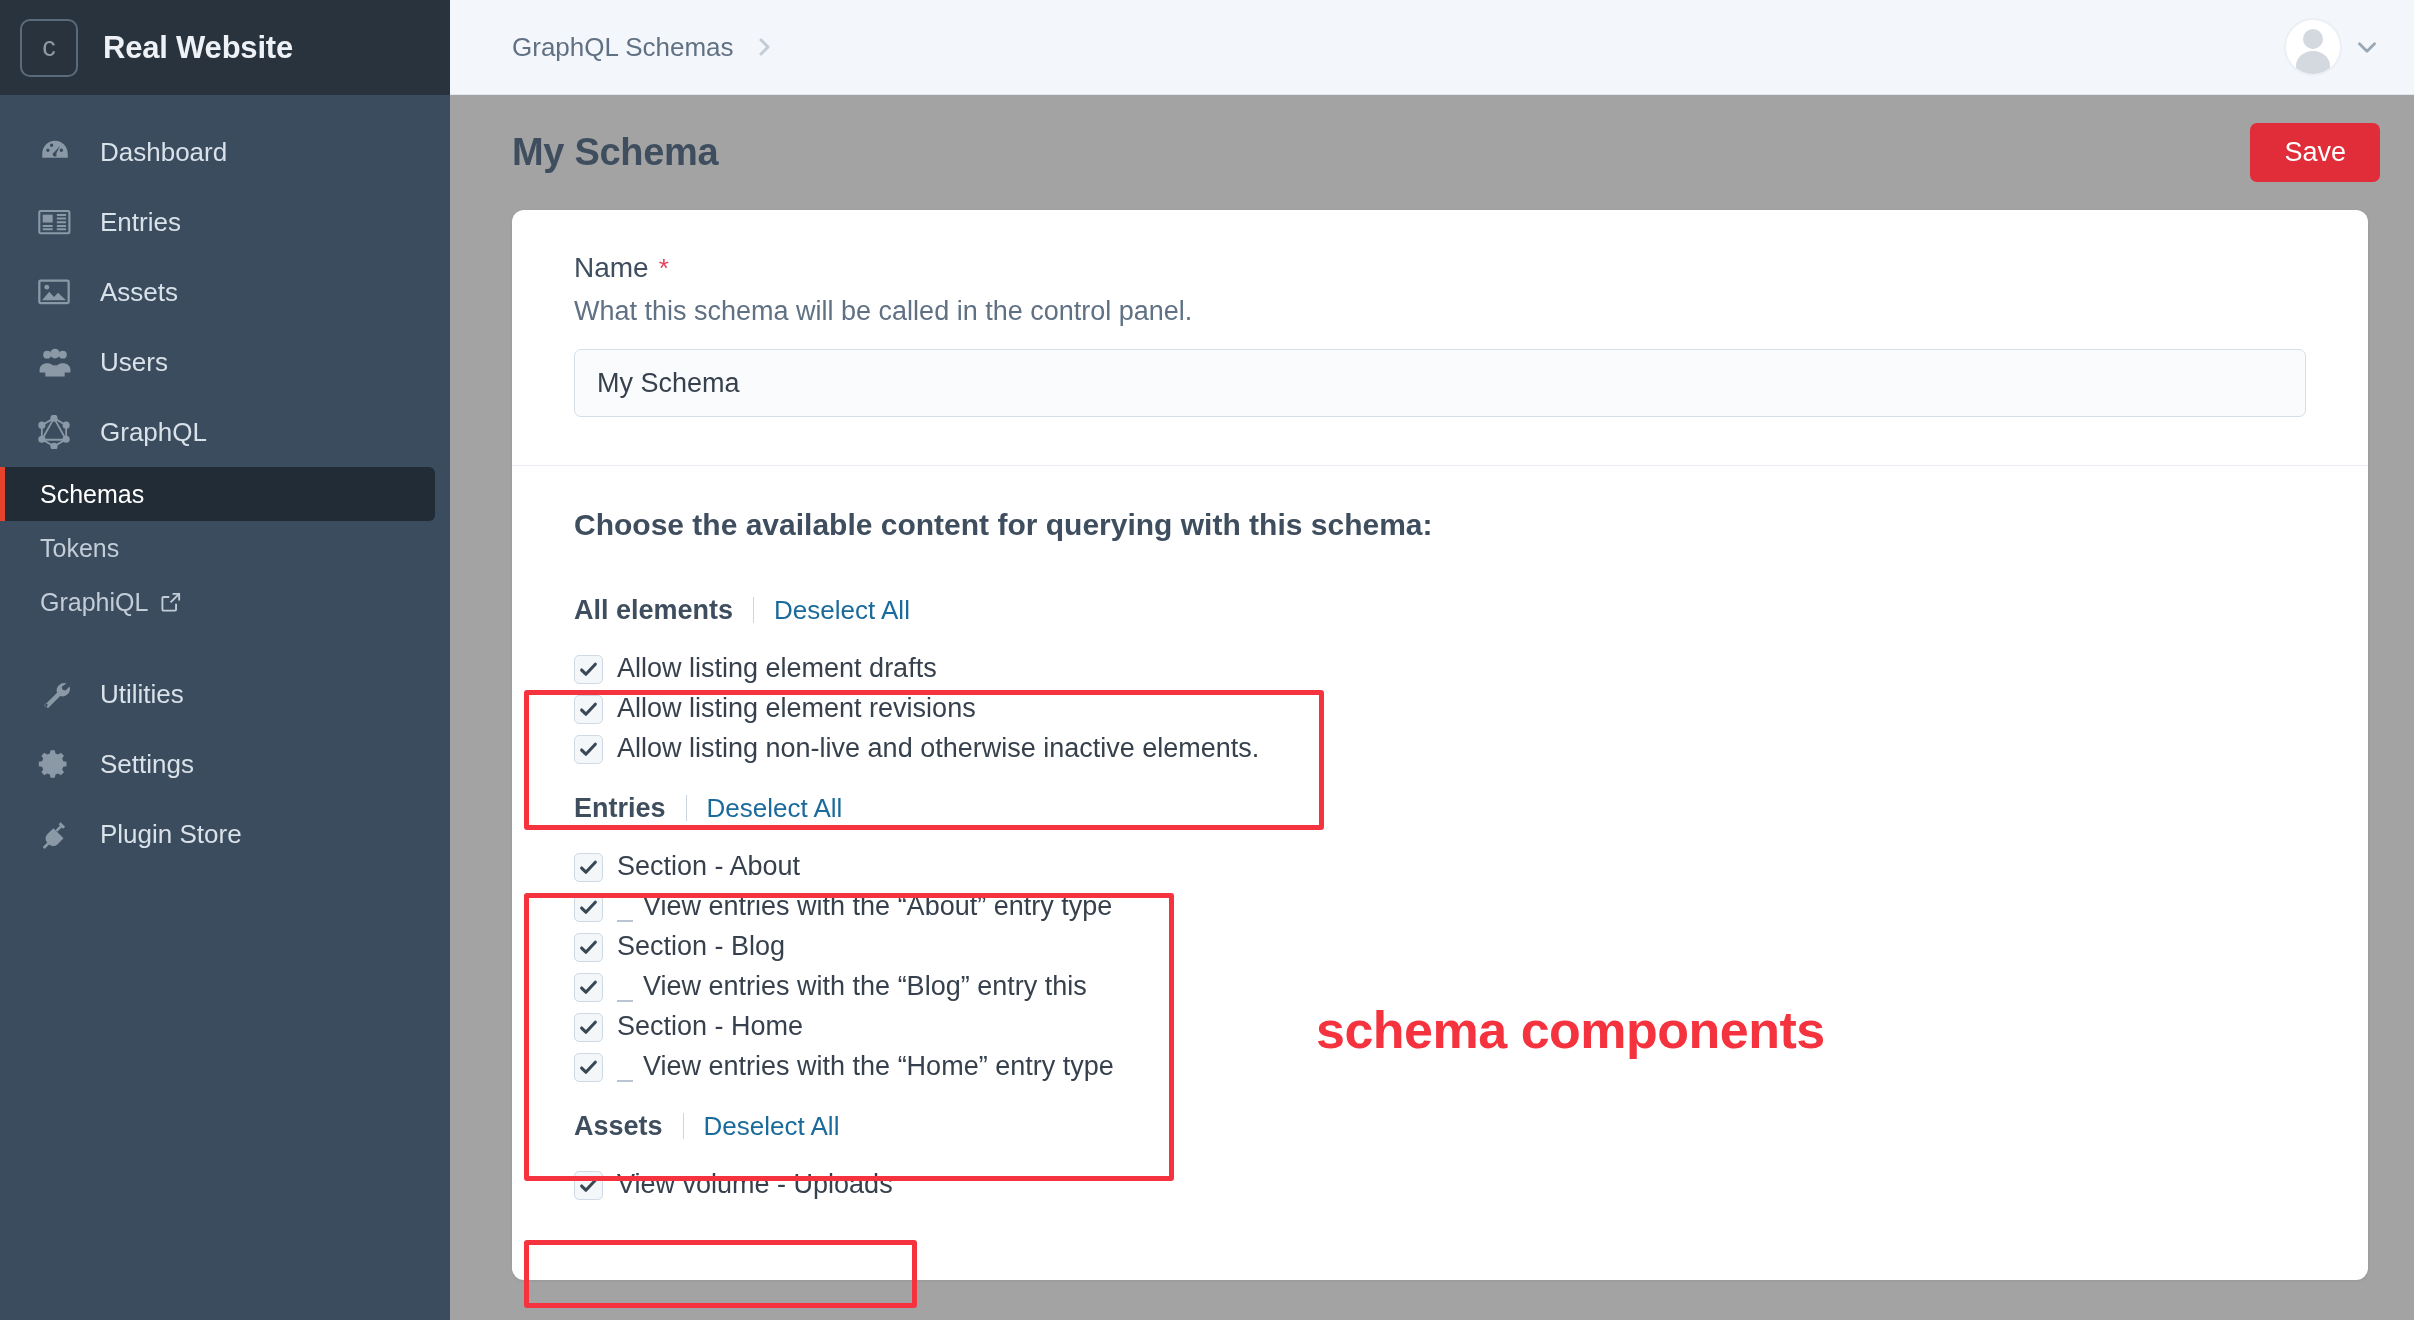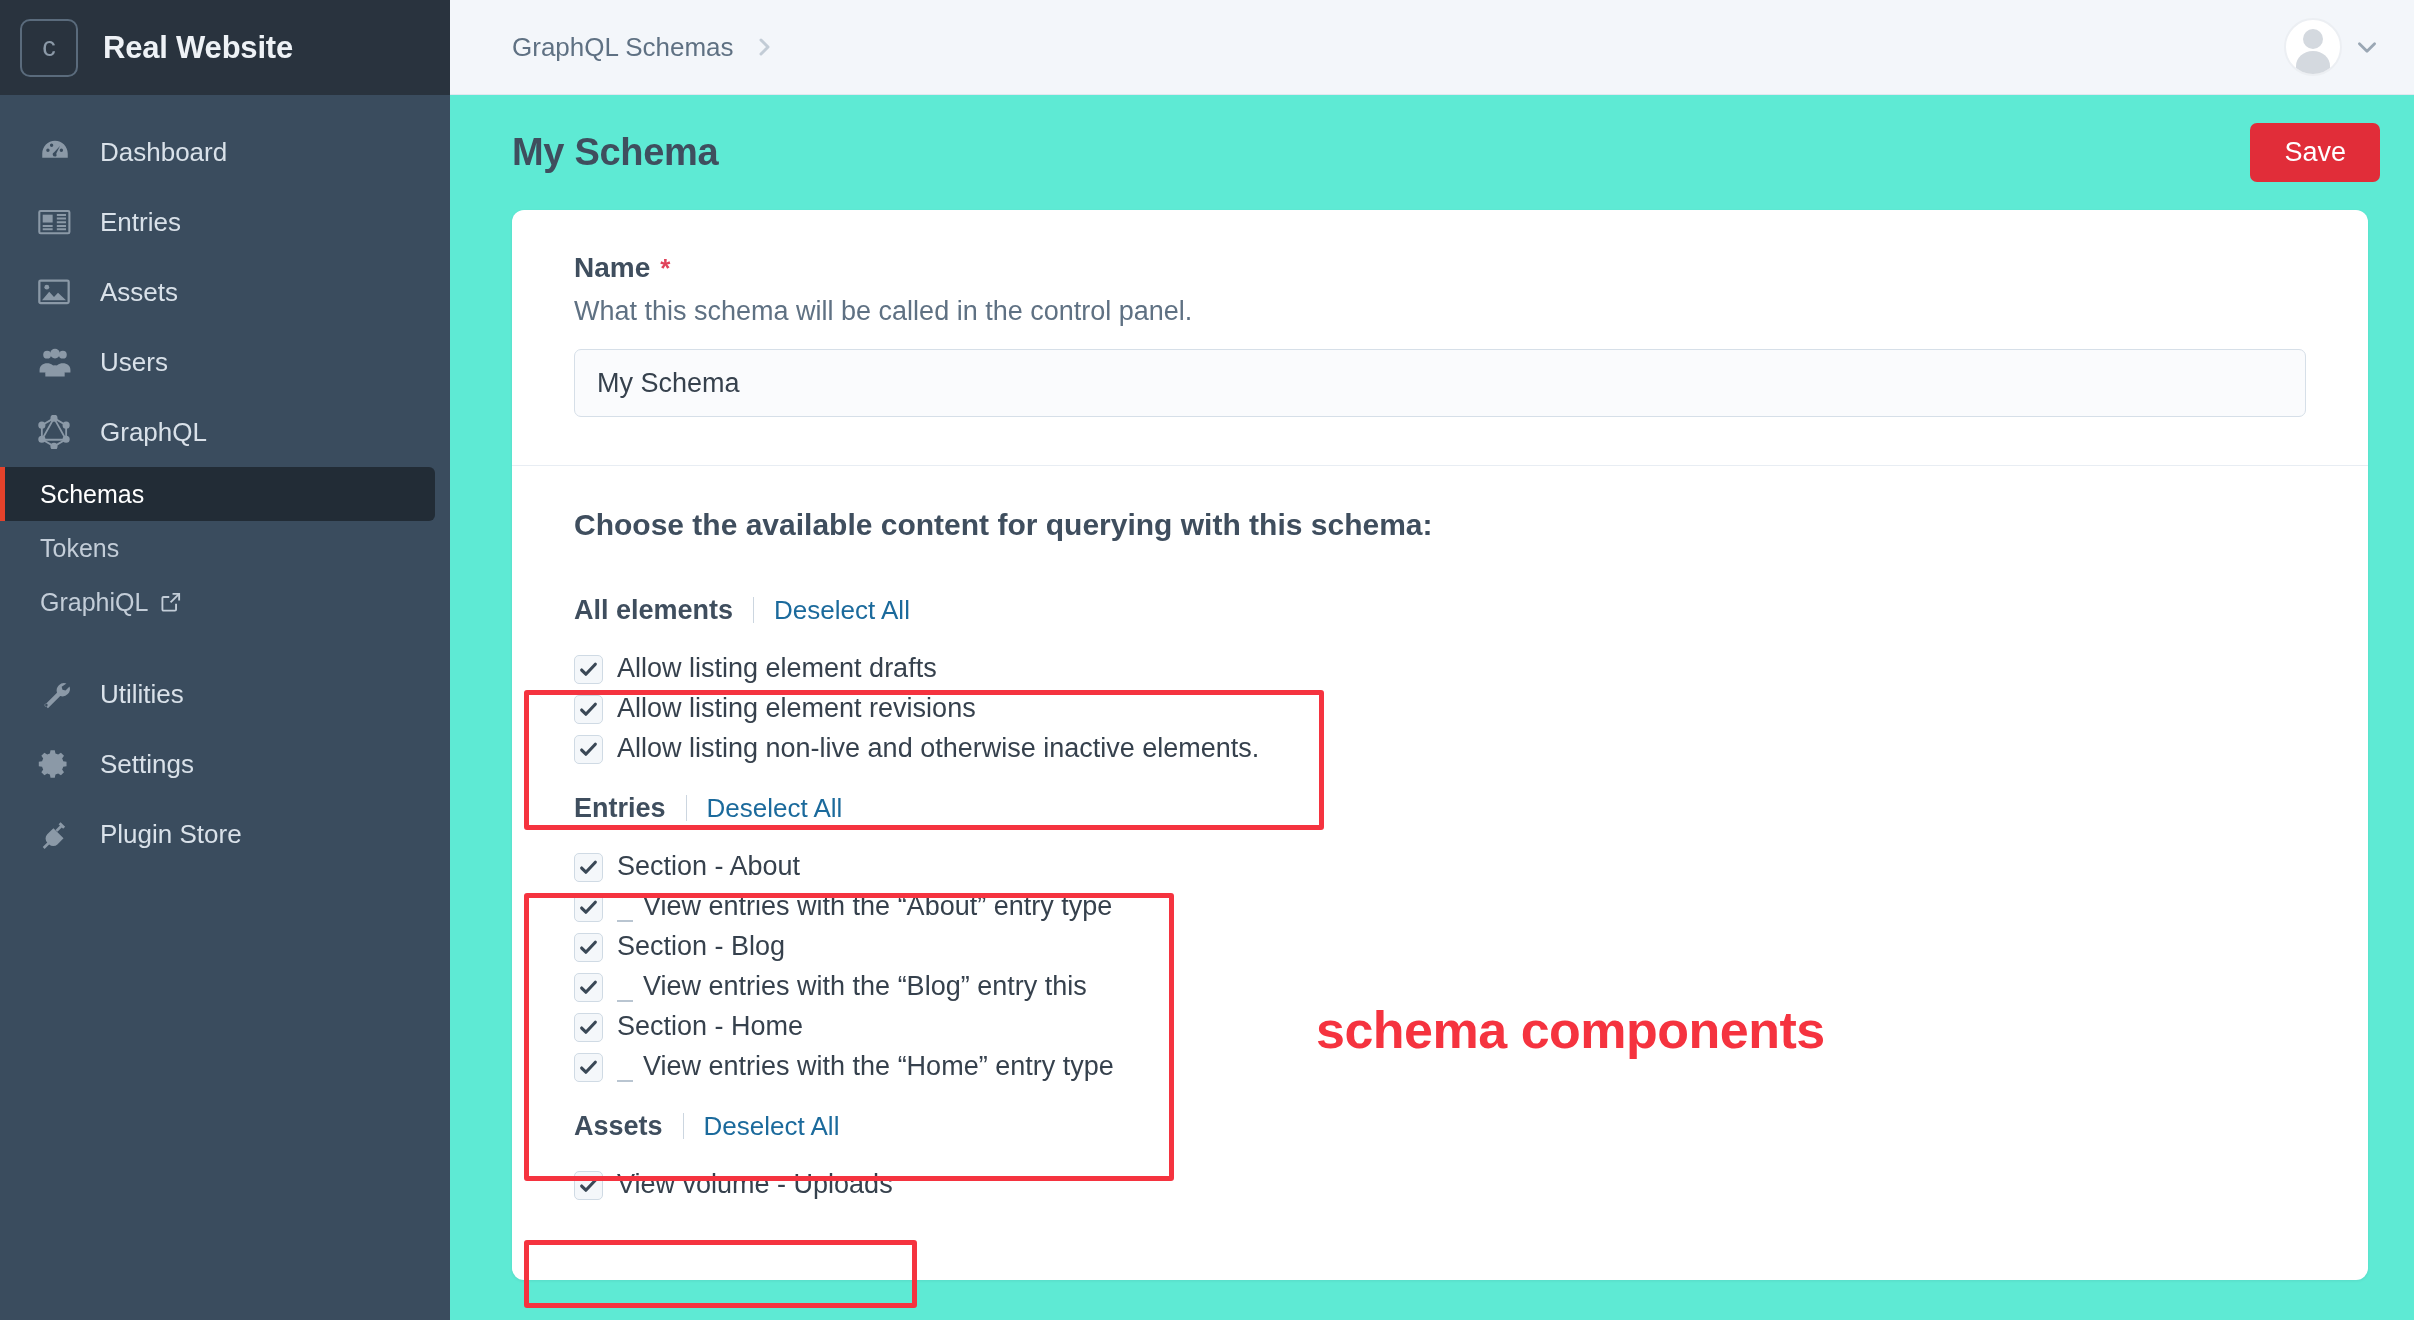--- a/index.html
+++ b/index.html
@@ -69,21 +69,21 @@
   }
   .nav-sub.active::before {
     content: "";
     position: absolute; left: 0; top: 0; bottom: 0;
     width: 5px; background: #e5422b;
   }
   .ext-icon { margin-left: 12px; display: inline-flex; color: #c3cdd8; }
   .nav-gap { height: 30px; }
 
   
-  .main { flex: 1 1 auto; position: relative; height: 1320px; background: #5eead4; }
+  .main { flex: 1 1 auto; position: relative; height: 1320px; background: #a3a3a3; }
   .topbar {
     height: 95px; background: #f3f6fa;
     display: flex; align-items: center;
     padding: 0 34px 0 62px;
     border-bottom: 1px solid #e0e7ef;
   }
   .breadcrumb { display: flex; align-items: center; color: #5f7183; font-size: 26px; }
   .crumb-sep { margin-left: 18px; color: #c2ccd6; display: inline-flex; }
   .topbar-spacer { flex: 1 1 auto; }
   .user-menu { display: flex; align-items: center; }
@@ -113,21 +113,21 @@
     margin: 0 46px 0 62px;
     background: #ffffff;
     border-radius: 12px;
     box-shadow: 0 1px 3px rgba(31,41,55,0.08);
     min-height: 1070px;
   }
   .card-section { padding: 42px 62px 48px 62px; }
   .card-divider { height: 1px; background: #e8edf3; margin: 0; }
 
   .field-label {
-    font-size: 28px; font-weight: bold; color: #3f4e5e;
+    font-size: 28px; font-weight: normal; color: #3f4e5e;
     display: flex; align-items: center;
   }
   .req-star { color: #e0435a; margin-left: 10px; font-size: 26px; }
   .field-instructions { font-size: 27px; color: #5f7183; margin-top: 12px; }
   .text-input {
     margin-top: 22px; width: 100%;
     height: 68px;
     background: #fafbfd;
     border: 1px solid #d6dfe8;
     border-radius: 7px;

